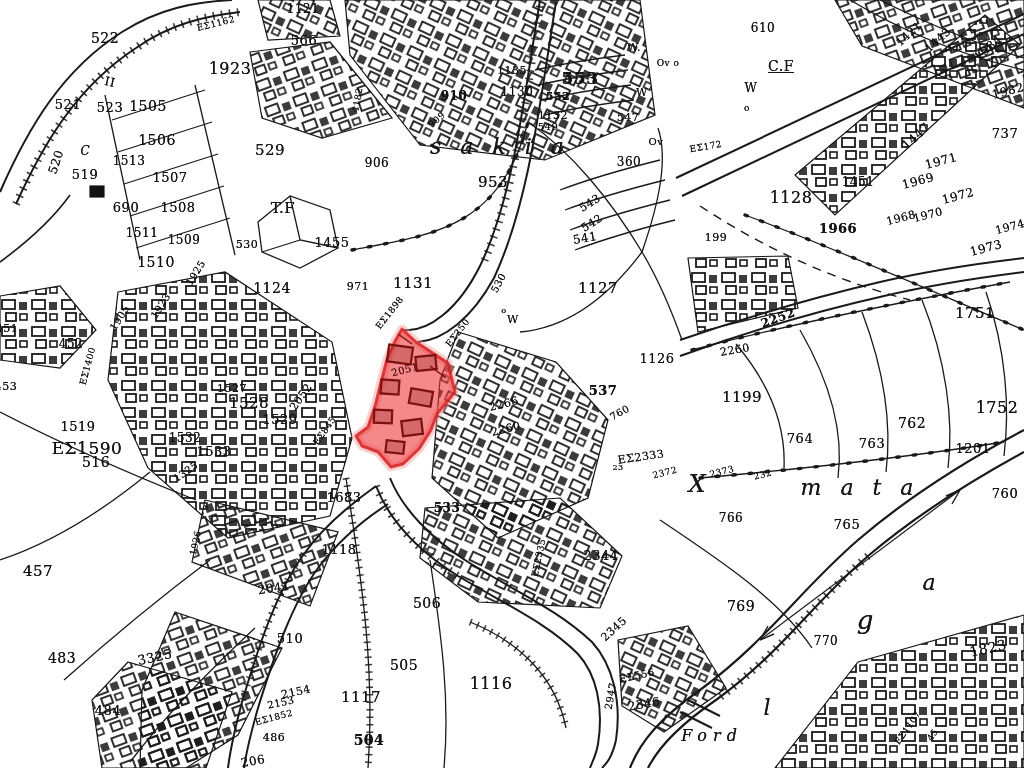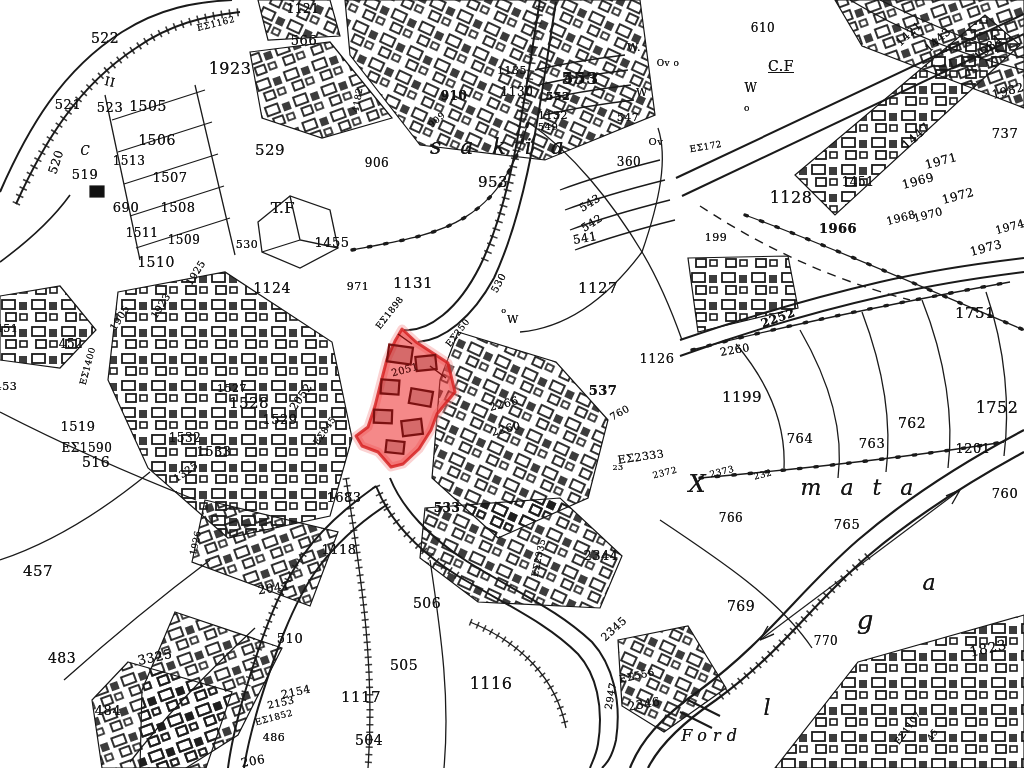--- a/index.html
+++ b/index.html
@@ -174,21 +174,21 @@
       <span class="lbl" style="left: 332px; top: 242px; font-size: 13px; transform: translate(-50%, -50%) rotate(0deg);">1455</span>
       <span class="lbl" style="left: 272px; top: 288px; font-size: 14px; transform: translate(-50%, -50%) rotate(0deg);">1124</span>
       <span class="lbl" style="left: 47px; top: 344px; font-size: 12px; transform: translate(-50%, -50%) rotate(0deg); margin-left: 24px;">452</span>
       <span class="lbl" style="left: 7px; top: 328px; font-size: 11px; transform: translate(-50%, -50%) rotate(0deg);">451</span>
       <span class="lbl" style="left: 6px; top: 386px; font-size: 11px; transform: translate(-50%, -50%) rotate(0deg);">453</span>
       <span class="lbl" style="left: 196px; top: 273px; font-size: 10px; transform: translate(-50%, -50%) rotate(-58deg);">1925</span>
       <span class="lbl" style="left: 161px; top: 306px; font-size: 10px; transform: translate(-50%, -50%) rotate(-58deg);">1923</span>
       <span class="lbl" style="left: 120px; top: 318px; font-size: 10px; transform: translate(-50%, -50%) rotate(-58deg);">1905</span>
       <span class="lbl" style="left: 88px; top: 366px; font-size: 9px; transform: translate(-50%, -50%) rotate(-75deg);">EΣ1400</span>
       <span class="lbl" style="left: 78px; top: 426px; font-size: 13px; transform: translate(-50%, -50%) rotate(0deg);">1519</span>
-      <span class="lbl" style="left: 87px; top: 448px; font-size: 12px; transform: translate(-50%, -50%) rotate(0deg);">EΣ1590</span>
+      <span class="lbl" style="left: 87px; top: 448px; font-size: 17px; transform: translate(-50%, -50%) rotate(0deg);">EΣ1590</span>
       <span class="lbl" style="left: 96px; top: 462px; font-size: 14px; transform: translate(-50%, -50%) rotate(0deg);">516</span>
       <span class="lbl" style="left: 377px; top: 163px; font-size: 12px; transform: translate(-50%, -50%) rotate(0deg);">906</span>
       <span class="lbl" style="left: 358px; top: 100px; font-size: 9px; transform: translate(-50%, -50%) rotate(-80deg);">4182</span>
       <span class="lbl" style="left: 454px; top: 96px; font-size: 12px; transform: translate(-50%, -50%) rotate(0deg); font-weight: bold;">910</span>
       <span class="lbl" style="left: 437px; top: 120px; font-size: 9px; transform: translate(-50%, -50%) rotate(-40deg);">909</span>
       <span class="lbl" style="left: 512px; top: 70px; font-size: 11px; transform: translate(-50%, -50%) rotate(0deg);">1135</span>
       <span class="lbl" style="left: 517px; top: 92px; font-size: 12px; transform: translate(-50%, -50%) rotate(0deg);">1130</span>
       <span class="lbl" style="left: 580px; top: 78px; font-size: 17px; transform: translate(-50%, -50%) rotate(0deg); font-weight: bold;">553</span>
       <span class="lbl" style="left: 558px; top: 96px; font-size: 11px; transform: translate(-50%, -50%) rotate(0deg); font-weight: bold;">552</span>
       <span class="lbl" style="left: 553px; top: 115px; font-size: 11px; transform: translate(-50%, -50%) rotate(0deg);">1132</span>
@@ -278,21 +278,21 @@
       <span class="lbl" style="left: 290px; top: 638px; font-size: 13px; transform: translate(-50%, -50%) rotate(0deg);">510</span>
       <span class="lbl" style="left: 296px; top: 692px; font-size: 11px; transform: translate(-50%, -50%) rotate(-12deg);">2154</span>
       <span class="lbl" style="left: 281px; top: 703px; font-size: 10px; transform: translate(-50%, -50%) rotate(-12deg);">2153</span>
       <span class="lbl" style="left: 274px; top: 718px; font-size: 9px; transform: translate(-50%, -50%) rotate(-15deg);">EΣ1852</span>
       <span class="lbl" style="left: 274px; top: 737px; font-size: 11px; transform: translate(-50%, -50%) rotate(0deg);">486</span>
       <span class="lbl" style="left: 253px; top: 761px; font-size: 12px; transform: translate(-50%, -50%) rotate(-10deg);">206</span>
       <span class="lbl" style="left: 339px; top: 549px; font-size: 13px; transform: translate(-50%, -50%) rotate(0deg);">1118</span>
       <span class="lbl" style="left: 427px; top: 603px; font-size: 14px; transform: translate(-50%, -50%) rotate(0deg);">506</span>
       <span class="lbl" style="left: 404px; top: 665px; font-size: 14px; transform: translate(-50%, -50%) rotate(0deg);">505</span>
       <span class="lbl" style="left: 361px; top: 697px; font-size: 15px; transform: translate(-50%, -50%) rotate(0deg);">1117</span>
-      <span class="lbl" style="left: 369px; top: 740px; font-size: 14px; transform: translate(-50%, -50%) rotate(0deg);">504</span>
+      <span class="lbl" style="left: 369px; top: 740px; font-size: 14px; transform: translate(-50%, -50%) rotate(0deg); font-weight: bold;">504</span>
       <span class="lbl" style="left: 491px; top: 684px; font-size: 16px; transform: translate(-50%, -50%) rotate(0deg);">1116</span>
       <span class="lbl" style="left: 539px; top: 558px; font-size: 9px; transform: translate(-50%, -50%) rotate(-78deg);">EΣ2335</span>
       <span class="lbl" style="left: 601px; top: 555px; font-size: 13px; transform: translate(-50%, -50%) rotate(0deg);">2344</span>
       <span class="lbl" style="left: 614px; top: 629px; font-size: 11px; transform: translate(-50%, -50%) rotate(-42deg);">2345</span>
       <span class="lbl" style="left: 637px; top: 676px; font-size: 10px; transform: translate(-50%, -50%) rotate(-12deg);">EΣ556</span>
       <span class="lbl" style="left: 611px; top: 696px; font-size: 10px; transform: translate(-50%, -50%) rotate(-80deg);">2947</span>
       <span class="lbl" style="left: 644px; top: 704px; font-size: 12px; transform: translate(-50%, -50%) rotate(-10deg);">2346</span>
       <span class="lbl" style="left: 741px; top: 606px; font-size: 14px; transform: translate(-50%, -50%) rotate(0deg);">769</span>
       <span class="lbl" style="left: 826px; top: 641px; font-size: 12px; transform: translate(-50%, -50%) rotate(0deg);">770</span>
       <span class="lbl script" style="left: 770px; top: 708px; font-size: 22px; transform: translate(-50%, -50%) rotate(0deg);">l</span>

